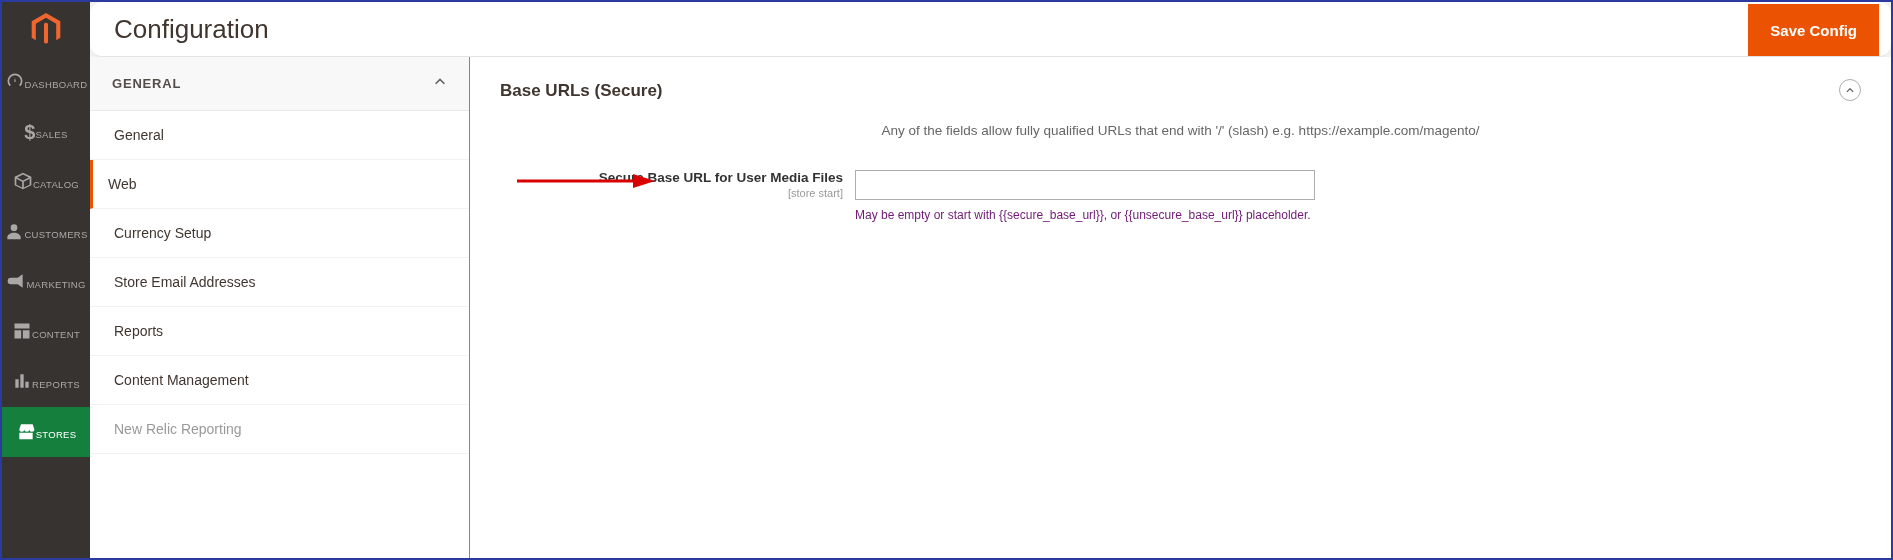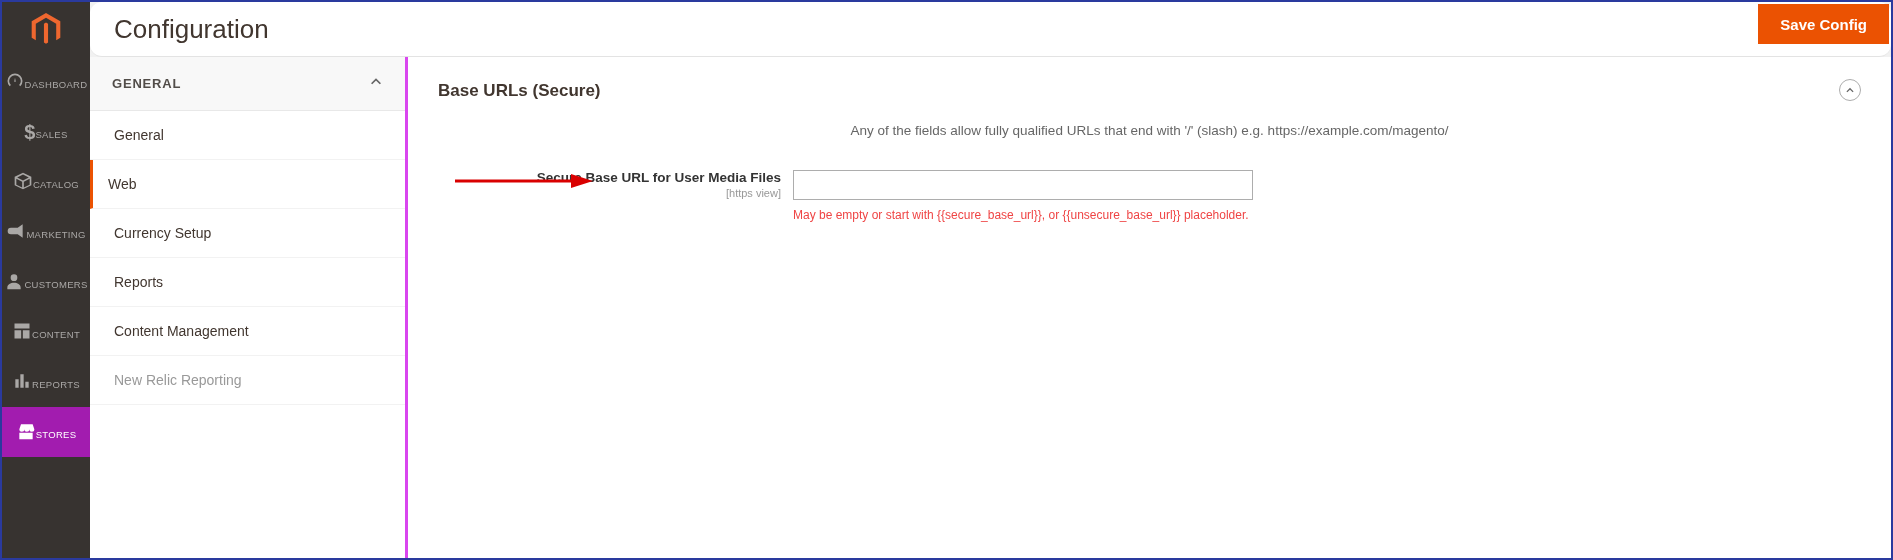--- a/index.html
+++ b/index.html
@@ -31,21 +31,21 @@
   .leftnav .nav-item {
     display: flex;
     flex-direction: row;
     align-items: center;
     justify-content: center;
     height: 50px;
     color: #aaa8a6;
     cursor: pointer;
     padding: 6px 0;
   }
-  .leftnav .nav-item.active { background: #a21caf; color: #fff; }
+  .leftnav .nav-item.active { background: #15803d; color: #fff; }
   .leftnav .nav-item .ic { font-size: 18px; line-height: 1; }
   .leftnav .nav-item .lbl {
     font-size: 9.5px;
     letter-spacing: .3px;
     margin-top: 4px;
     text-align: center;
   }
   .leftnav .nav-item svg { width: 20px; height: 20px; fill: currentColor; }
 
   .content { flex: 1; display: flex; flex-direction: column; background: #f1f1f1; }
@@ -59,37 +59,37 @@
     border-radius: 12px;
   }
   .topbar h1 {
     font-size: 26px;
     font-weight: 300;
     color: #41362f;
   }
   .save-btn {
     position: absolute;
     top: 2px;
-    right: 2px;
-    height: 40px;
+    right: 12px;
+    height: 52px;
     background: #eb5202;
     color: #fff;
     border: none;
     padding: 7px 22px;
     font-size: 15px;
     font-weight: 600;
     cursor: pointer;
     font-family: inherit;
   }
 
   .panels { display: flex; flex: 1; }
   .config-sidebar {
-    width: 318px;
-    background: #fff;
-    border-right: 3px solid #d946ef;
+    width: 380px;
+    background: #fff;
+    border-right: 1px solid #d946ef;
     flex-shrink: 0;
   }
   .config-sidebar .section-head {
     display: flex;
     align-items: center;
     justify-content: space-between;
     padding: 18px 22px;
     font-size: 13px;
     font-weight: 700;
     letter-spacing: .8px;
@@ -182,21 +182,21 @@
   .field-input input {
     width: 100%;
     height: 30px;
     border: 1px solid #adadad;
     padding: 0 8px;
     font-size: 13px;
     font-family: inherit;
   }
   .field-help {
     font-size: 12px;
-    color: #ef4444;
+    color: #701a75;
     margin-top: 8px;
   }
 </style>
 </head>
 <body>
 
 <div class="layout">
   <nav class="leftnav">
     <div class="logo">
       <svg viewBox="0 0 32 38">
@@ -214,29 +214,29 @@
       <span class="lbl">SALES</span>
     </div>
     <div class="nav-item">
       <span class="ic"><svg viewBox="0 0 24 24">
             <path d="M12 2 2 7v10l10 5 10-5V7L12 2Zm0 2.3 7 3.5-7 3.5-7-3.5 7-3.5ZM4 9.4l7 3.5v7l-7-3.5v-7Zm16 0v7l-7 3.5v-7l7-3.5Z"></path>
           </svg></span>
       <span class="lbl">CATALOG</span>
     </div>
     <div class="nav-item">
       <span class="ic"><svg viewBox="0 0 24 24">
+            <path d="M12 12a4 4 0 1 0-4-4 4 4 0 0 0 4 4Zm0 2c-4 0-8 2-8 6v2h16v-2c0-4-4-6-8-6Z"></path>
+          </svg></span>
+      <span class="lbl">CUSTOMERS</span>
+    </div>
+    <div class="nav-item">
+      <span class="ic"><svg viewBox="0 0 24 24">
             <path d="M20 4v16l-6-4H6a4 4 0 0 1 0-8h8l6-4Z"></path>
           </svg></span>
       <span class="lbl">MARKETING</span>
-    </div>
-    <div class="nav-item">
-      <span class="ic"><svg viewBox="0 0 24 24">
-            <path d="M12 12a4 4 0 1 0-4-4 4 4 0 0 0 4 4Zm0 2c-4 0-8 2-8 6v2h16v-2c0-4-4-6-8-6Z"></path>
-          </svg></span>
-      <span class="lbl">CUSTOMERS</span>
     </div>
     <div class="nav-item">
       <span class="ic"><svg viewBox="0 0 24 24">
             <path d="M3 3h18v6H3V3Zm0 8h8v10H3V11Zm10 0h8v10h-8V11Z"></path>
           </svg></span>
       <span class="lbl">CONTENT</span>
     </div>
     <div class="nav-item">
       <span class="ic"><svg viewBox="0 0 24 24">
             <path d="M4 20V10h4v10H4Zm6 0V4h4v16h-4Zm6 0v-7h4v7h-4Z"></path>
@@ -261,20 +261,21 @@
       <aside class="config-sidebar">
         <div class="section-head">
           <span>GENERAL</span>
           <span class="chev"><svg viewBox="0 0 16 16" fill="none" stroke-width="2">
                 <path d="M3 10l5-5 5 5"></path>
               </svg></span>
         </div>
         <div class="item"><span>General</span></div>
         <div class="item active"><span>Web</span></div>
         <div class="item"><span>Currency Setup</span></div>
+        <div class="item"><span>Store Email Addresses</span></div>
         <div class="item"><span>Reports</span></div>
         <div class="item"><span>Content Management</span></div>
         <div class="item" style="color:#999"><span>New Relic Reporting</span></div>
       </aside>
 
       <main class="main-area">
         <div class="section-title-row">
           <div class="section-title">Base URLs (Secure)</div>
           <div class="collapse-btn">
             <span><svg viewBox="0 0 16 16" fill="none" stroke-width="2">
@@ -284,21 +285,21 @@
         </div>
         <div class="section-desc">Any of the fields allow fully qualified URLs that end with '/' (slash) e.g. https://example.com/magento/</div>
 
         <div class="field-row">
           <div class="field-label-col">
             <svg class="arrow-annotation" width="140" height="18" viewBox="0 0 140 18">
               <line x1="2" y1="9" x2="118" y2="9" stroke="#d90000" stroke-width="3"></line>
               <polygon points="118,2 140,9 118,16" fill="#d90000"></polygon>
             </svg>
             <div class="field-label">Secure Base URL for User Media Files</div>
-            <div class="field-scope">[https view]</div>
+            <div class="field-scope">[store start]</div>
           </div>
           <div class="field-input">
             <input type="text" value="" style="">
             <div class="field-help">May be empty or start with {{secure_base_url}}, or {{unsecure_base_url}} placeholder.</div>
           </div>
         </div>
       </main>
     </div>
   </div>
 </div>

